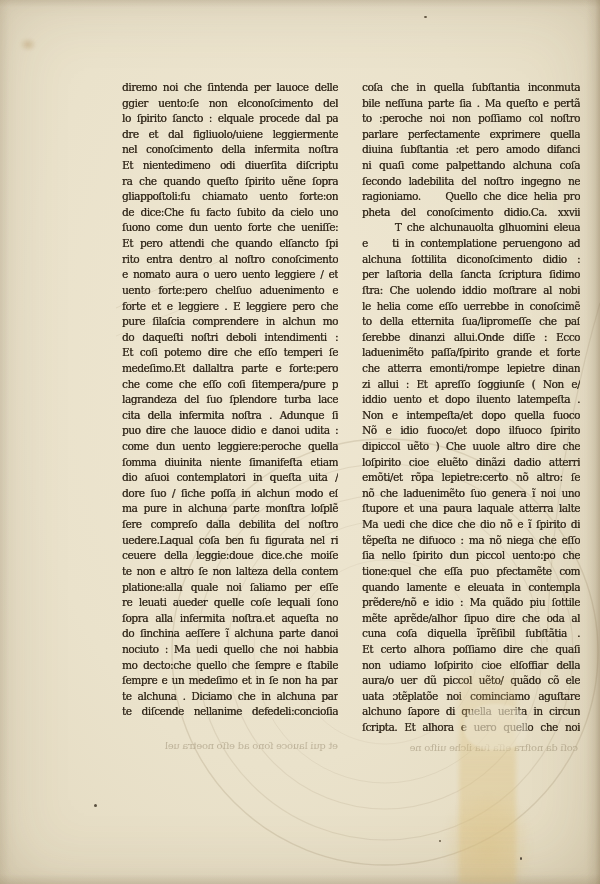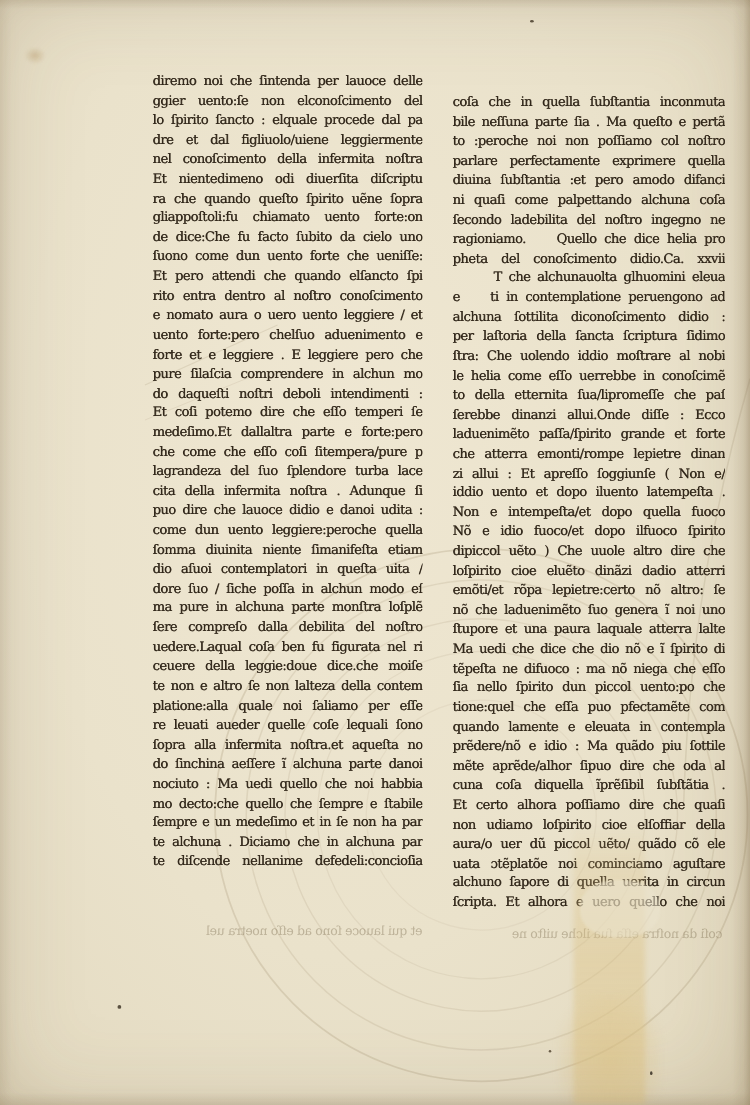--- a/index.html
+++ b/index.html
@@ -13,27 +13,27 @@
       linear-gradient(0deg, rgba(125,104,70,0.16) 0px, rgba(125,104,70,0) 10px),
       linear-gradient(90deg, rgba(125,104,70,0.08) 0px, rgba(125,104,70,0) 9px),
       radial-gradient(ellipse at 46% 40%, #efe7d2 0%, #eae2cb 55%, #e5dcc3 84%, #ddd3b7 100%);
     font-family:"DejaVu Serif", serif;
   }
   .vignette{
     position:absolute;inset:0;pointer-events:none;
     box-shadow:inset 0 0 70px rgba(110,90,60,0.18), inset 0 0 18px rgba(110,90,60,0.10);
   }
   .column{
-    position:absolute;top:58px;
+    position:absolute;top:80px;
     font-size:10.5px;line-height:15.62px;letter-spacing:-0.45px;word-spacing:0.15px;
     color:#31271a;
     text-shadow:0.3px 0 0 rgba(49,39,26,0.75);
   }
   .col-left{left:122px;width:216px;}
-  .col-right{left:362px;width:218px;margin-top:17px;}
+  .col-right{left:362px;width:218px;}
   .line{
     text-align:justify;
     text-align-last:justify;
     height:15.62px;
     overflow:hidden;
     white-space:normal;
   }
   .stamp{position:absolute;left:0;top:0;pointer-events:none;filter:blur(0.55px);}
   .ghost{
     position:absolute;

